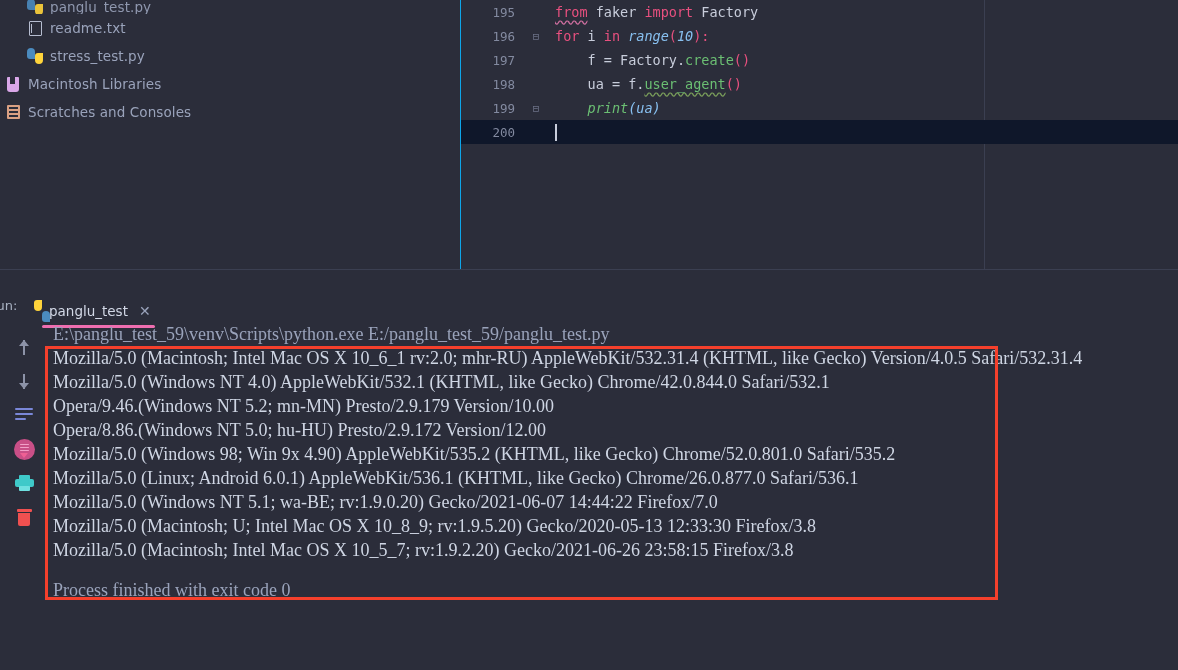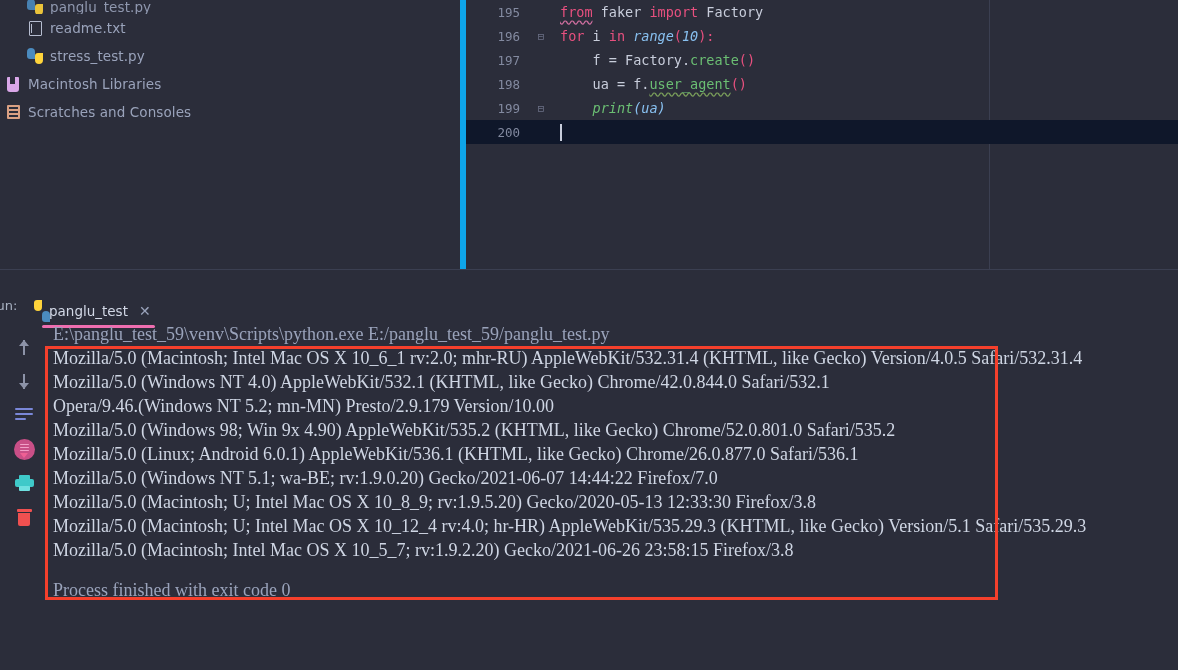--- a/index.html
+++ b/index.html
@@ -61,21 +61,21 @@
     content:""; position:absolute; left:2px; top:2px; right:2px; height:1.5px;
     background:#2b2d3a; box-shadow:0 4px 0 #2b2d3a, 0 8px 0 #2b2d3a;
   }
   .cut-row { height:14px; overflow:hidden; opacity:.9; }
 
   
   .editor {
     position:absolute; left:460px; top:0; width:718px; height:270px;
     background:#2b2d3a; overflow:hidden;
     font-family:"DejaVu Sans Mono", monospace;
-    border-left:6px solid #0ea5e9;
+    border-left:1px solid #0ea5e9;
   }
   .code-line {
     position:relative; display:flex; height:24px; align-items:center;
     font-size:13.5px; white-space:pre;
   }
   .code-line.current { background:#0f172a; }
   .gut {
     width:66px; flex:0 0 66px; text-align:right; padding-right:12px;
     color:#838aa0; font-size:12.5px; user-select:none;
   }
@@ -337,23 +337,23 @@
       </span>
   </div>
 
   <div class="console">
     <div class="cmd-line">E:\panglu_test_59\venv\Scripts\python.exe E:/panglu_test_59/panglu_test.py</div>
     <div class="out-wrap">
       <div class="red-box"></div>
       <div class="out-line">Mozilla/5.0 (Macintosh; Intel Mac OS X 10_6_1 rv:2.0; mhr-RU) AppleWebKit/532.31.4 (KHTML, like Gecko) Version/4.0.5 Safari/532.31.4</div>
       <div class="out-line">Mozilla/5.0 (Windows NT 4.0) AppleWebKit/532.1 (KHTML, like Gecko) Chrome/42.0.844.0 Safari/532.1</div>
       <div class="out-line">Opera/9.46.(Windows NT 5.2; mn-MN) Presto/2.9.179 Version/10.00</div>
+      <div class="out-line">Opera/8.86.(Windows NT 5.0; hu-HU) Presto/2.9.172 Version/12.00</div>
       <div class="out-line">Mozilla/5.0 (Windows 98; Win 9x 4.90) AppleWebKit/535.2 (KHTML, like Gecko) Chrome/52.0.801.0 Safari/535.2</div>
       <div class="out-line">Mozilla/5.0 (Linux; Android 6.0.1) AppleWebKit/536.1 (KHTML, like Gecko) Chrome/26.0.877.0 Safari/536.1</div>
       <div class="out-line">Mozilla/5.0 (Windows NT 5.1; wa-BE; rv:1.9.0.20) Gecko/2021-06-07 14:44:22 Firefox/7.0</div>
       <div class="out-line">Mozilla/5.0 (Macintosh; U; Intel Mac OS X 10_8_9; rv:1.9.5.20) Gecko/2020-05-13 12:33:30 Firefox/3.8</div>
-      <div class="out-line">Mozilla/5.0 (Macintosh; U; Intel Mac OS X 10_12_4 rv:4.0; hr-HR) AppleWebKit/535.29.3 (KHTML, like Gecko) Version/5.1 Safari/535.29.3</div>
       <div class="out-line">Mozilla/5.0 (Macintosh; Intel Mac OS X 10_5_7; rv:1.9.2.20) Gecko/2021-06-26 23:58:15 Firefox/3.8</div>
     </div>
     <div class="finish-line">Process finished with exit code 0</div>
   </div>
 
 </div>
 
 </body></html>

